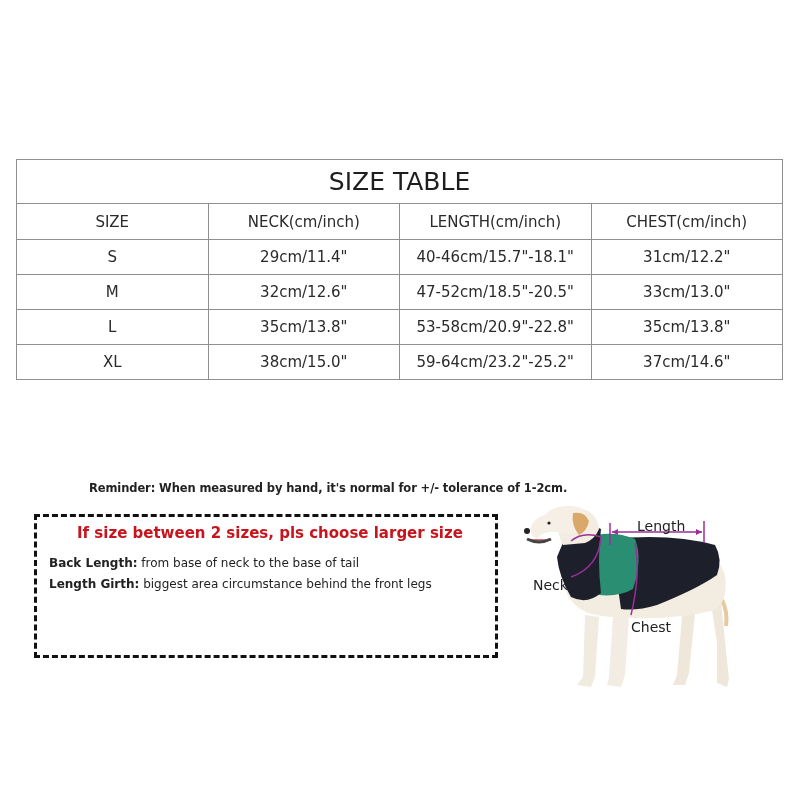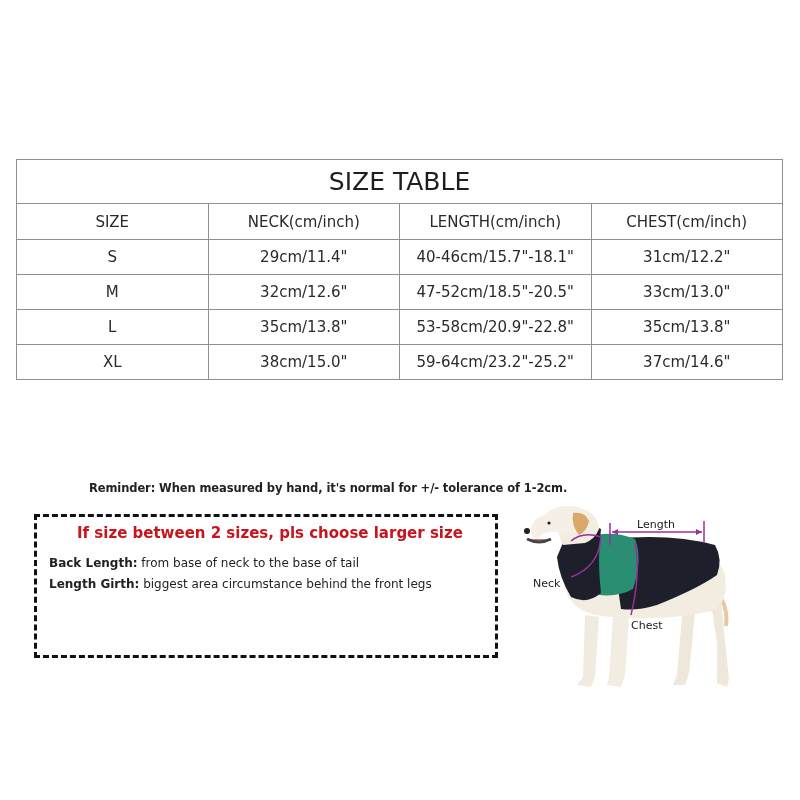--- a/index.html
+++ b/index.html
@@ -41,21 +41,21 @@
     .tips-line b { font-weight: bold; }
     .tips-line.l1 { top: 39px; }
     .tips-line.l2 { top: 60px; }
     .tips-line.l3 { top: 81px; }
     .tips-line.l4 { top: 102px; font-weight: bold; }
 
     
     .dog-figure { position: absolute; left: 515px; top: 505px; width: 230px; height: 195px; }
     .dog-figure svg { width: 230px; height: 195px; display: block; }
     .dog-label {
-      position: absolute; font-size: 11px; color: #222; font-weight: normal; white-space: nowrap;
+      position: absolute; font-size: 14px; color: #222; font-weight: normal; white-space: nowrap;
     }
     .dog-label.length { left: 637px; top: 518px; }
     .dog-label.neck { left: 533px; top: 577px; }
     .dog-label.chest { left: 631px; top: 619px; }
   </style>
 </head>
 <body>
 
 <table class="size-table">
   <tbody>

